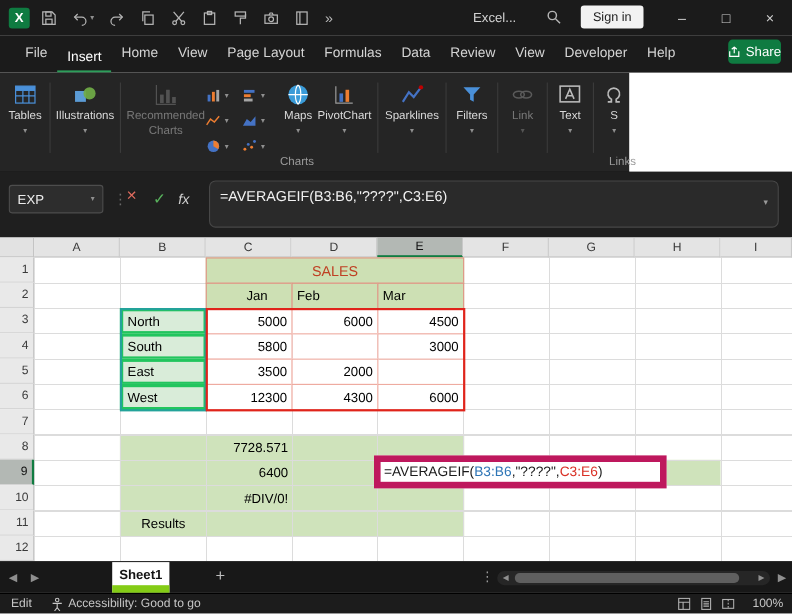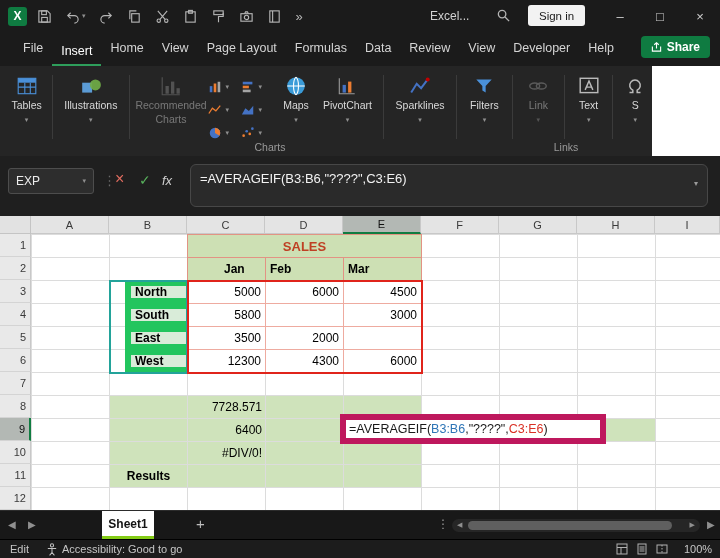--- a/index.html
+++ b/index.html
@@ -24,24 +24,24 @@
   .win-controls{position:absolute;right:0;top:0;height:32px;display:flex;}
   .win-btn{width:40px;height:32px;display:flex;align-items:center;justify-content:center;
            color:#cfcfcf;font-size:13px;}
 
   
   .menubar{position:absolute;top:32px;left:0;width:720px;height:34px;background:#1b1b1b;
            display:flex;align-items:flex-end;padding-left:14px;box-sizing:border-box;}
   .mtab{font-size:12.5px;color:#d4d4d4;padding:0 9px 9px 9px;border-bottom:2.5px solid transparent;}
   .mtab.active{color:#fff;border-bottom-color:#2e9e5b;padding-bottom:6.5px;}
   .share-btn{position:absolute;right:10px;top:4px;height:22px;background:#0f7b41;border-radius:4px;
-             color:#fff;font-size:12px;display:flex;align-items:center;gap:5px;padding:0 10px;font-weight:bold;}
-
-  
-  .ribbon{position:absolute;top:66px;left:0;width:652px;height:90px;background:#252525;
+             color:#fff;font-size:12px;display:flex;align-items:center;gap:5px;padding:0 0;}
+
+  
+  .ribbon{position:absolute;top:66px;left:0;width:572px;height:90px;background:#252525;
           border-bottom:1px solid #131313;}
   .rb-row{display:flex;align-items:flex-start;padding:7px 0 0 6px;}
   .rb-btn{display:flex;flex-direction:column;align-items:center;gap:3px;color:#d9d9d9;
           font-size:10.5px;line-height:11px;text-align:center;padding-top:2px;}
   .rb-btn .chev{font-size:7px;}
   .rb-btn.disabled{opacity:.45;}
   .rb-divider{width:1px;height:64px;background:#3b3b3b;margin:2px 5px 0 5px;flex:0 0 auto;}
   .chart-grid{display:grid;grid-template-columns:33px 33px;grid-auto-rows:23px;margin:2px 1px 0 1px;}
   .mini{display:flex;align-items:center;gap:3px;color:#8f8f8f;}
   .rb-grouplabel{position:absolute;bottom:3px;color:#9a9a9a;font-size:10.5px;text-align:center;}
@@ -73,39 +73,39 @@
          display:flex;align-items:center;justify-content:flex-end;padding-right:4px;}
   .rhead.sel{background:#b3b8b4;border-right:2px solid #107c41;color:#111;}
   .gridlines{position:absolute;left:31px;top:18px;width:689px;height:276px;
      background-image:
        repeating-linear-gradient(to right,#dcdcdc 0,#dcdcdc 1px,transparent 1px,transparent 78px),
        repeating-linear-gradient(to bottom,#dcdcdc 0,#dcdcdc 1px,transparent 1px,transparent 23px);}
   .block-green{position:absolute;background:#cfe3bb;}
   .cell{position:absolute;box-sizing:border-box;font-size:12px;display:flex;align-items:center;
         padding:0 4px;height:24px;width:79px;}
   .num{justify-content:flex-end;}
-  .bold{font-weight:bold;}
+  .bold{font-weight:normal;}
   .tbl{background:#cde0b4;border:1px solid #e29384;}
   .vcell{background:#fff;border:1px solid #eeaba0;}
-  .regioncell{background:#d9ecd9;border:6px solid #22c55e;margin-left:16px;}
+  .regioncell{background:#d9ecd9;border:3px solid #22c55e;}
   .range-red{position:absolute;left:187px;top:64px;width:236px;height:94px;border:2px solid #e0241b;
              box-sizing:border-box;pointer-events:none;z-index:3;}
   .range-teal{position:absolute;left:109px;top:64px;width:79px;height:94px;border:2px solid #23a39a;
               box-sizing:border-box;pointer-events:none;z-index:3;}
   .editbox{position:absolute;left:340px;top:198px;width:266px;height:30px;background:#fff;
            border:6px solid #be185d;box-sizing:border-box;z-index:4;display:flex;align-items:center;
            padding:0 3px;font-size:12.5px;white-space:pre;}
 
   
   .tabbar{position:absolute;top:510px;left:0;width:720px;height:29px;background:#181818;
           border-top:1px solid #2c2c2c;box-sizing:border-box;}
   .tab-nav{position:absolute;top:8px;color:#8f8f8f;font-size:10px;}
   .sheettab{position:absolute;left:102px;top:0;height:28px;width:52px;background:#fff;color:#141414;
             font-weight:bold;font-size:12px;display:flex;align-items:center;justify-content:center;
-            border-bottom:3px solid #84cc16;box-sizing:border-box;}
+            border-bottom:7px solid #84cc16;box-sizing:border-box;}
   .addsheet{position:absolute;left:196px;top:4px;color:#bdbdbd;font-size:15px;}
   .tabdots{position:absolute;left:437px;top:6px;color:#9a9a9a;font-size:12px;}
   .hscroll{position:absolute;left:452px;top:8px;width:248px;height:13px;background:#262626;border-radius:7px;}
   .hscroll .arrow{position:absolute;top:2px;color:#8f8f8f;font-size:7px;}
   .hthumb{position:absolute;left:16px;top:2px;width:204px;height:9px;background:#5f5f5f;border-radius:5px;}
   .far-right-arrow{position:absolute;left:707px;top:8px;color:#8f8f8f;font-size:10px;}
 
   
   .statusbar{position:absolute;top:539px;left:0;width:720px;height:19px;background:#1c1c1c;
              border-top:1px solid #000;font-size:11px;color:#c6c6c6;box-sizing:border-box;}

